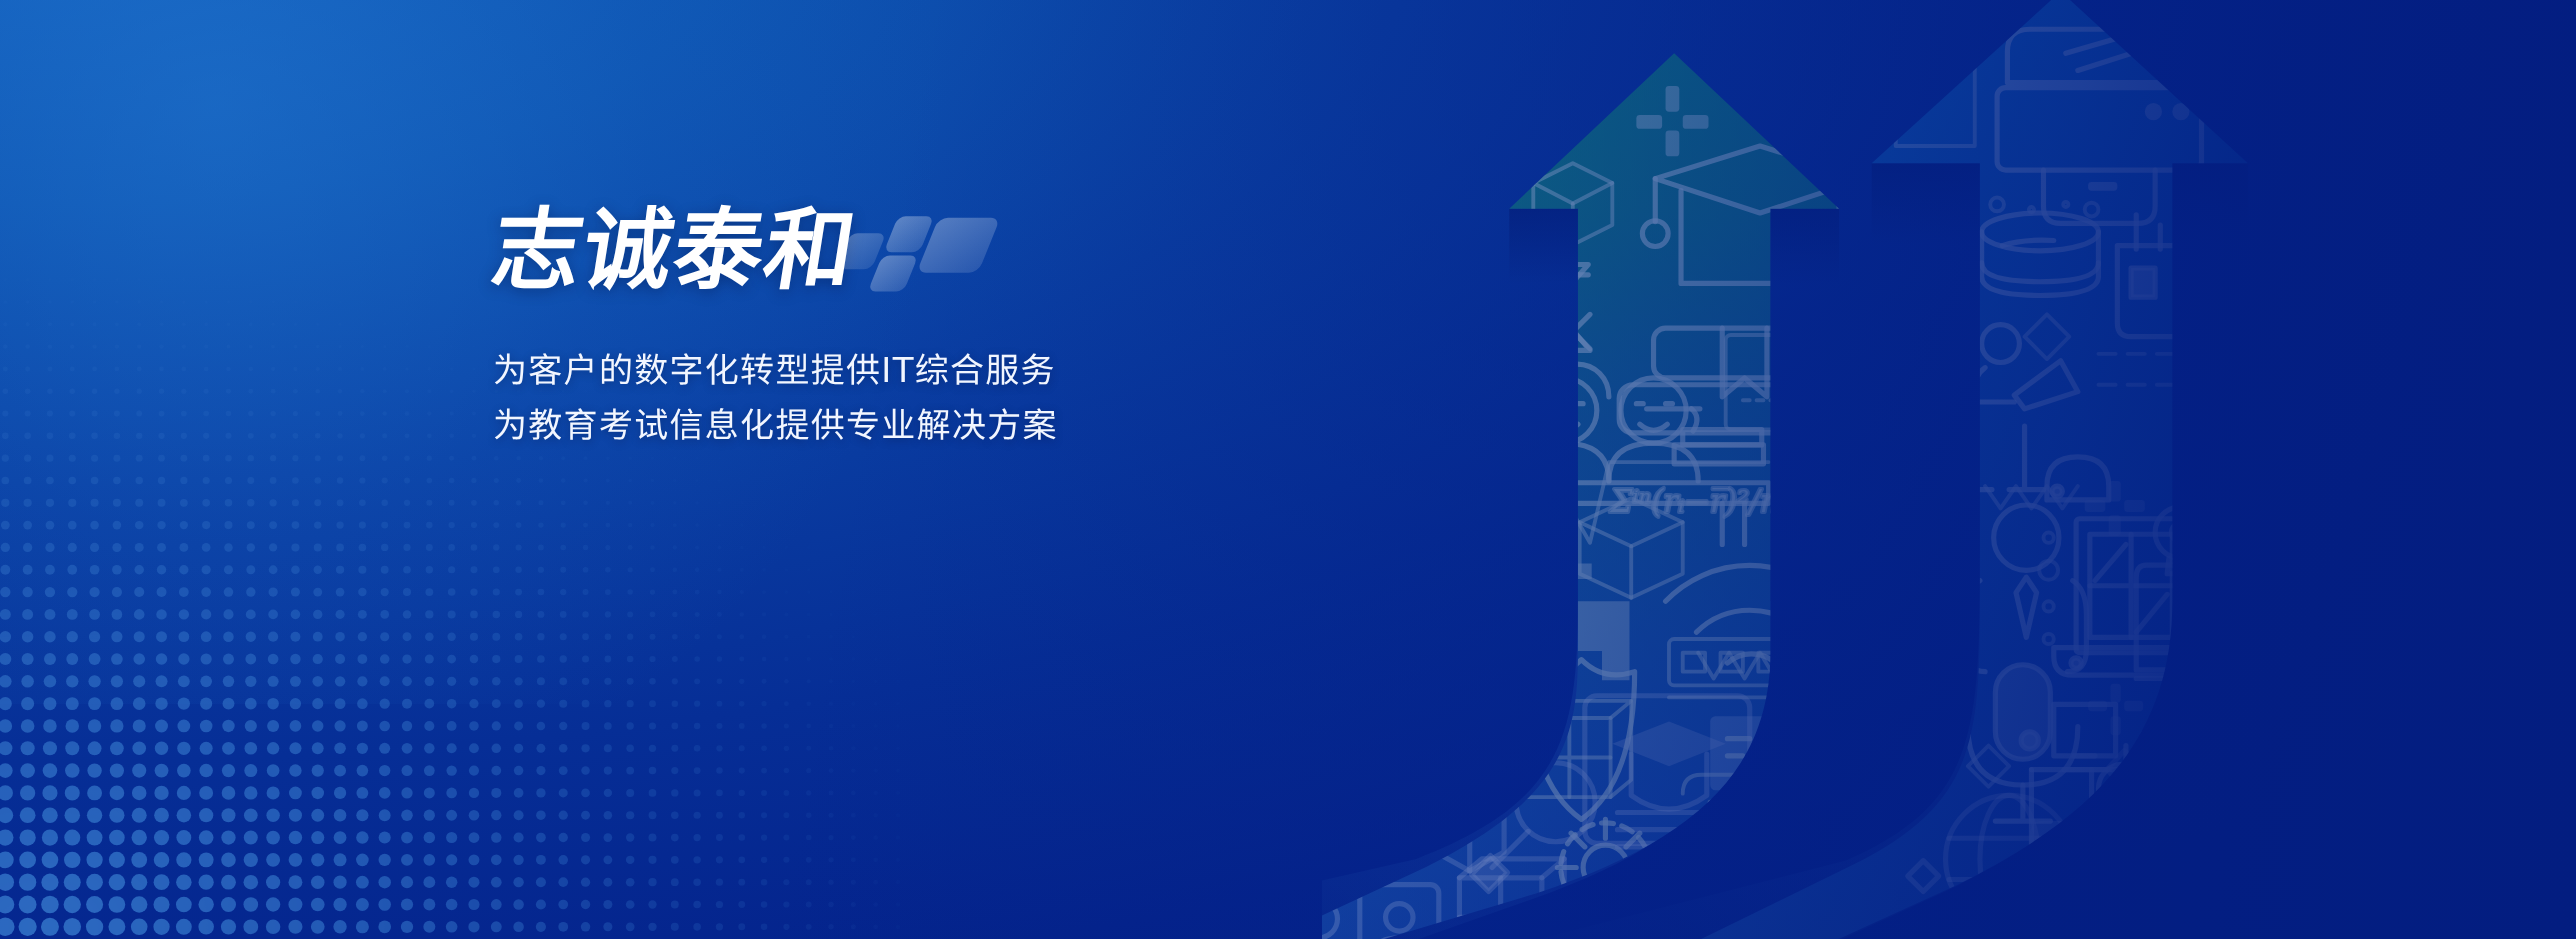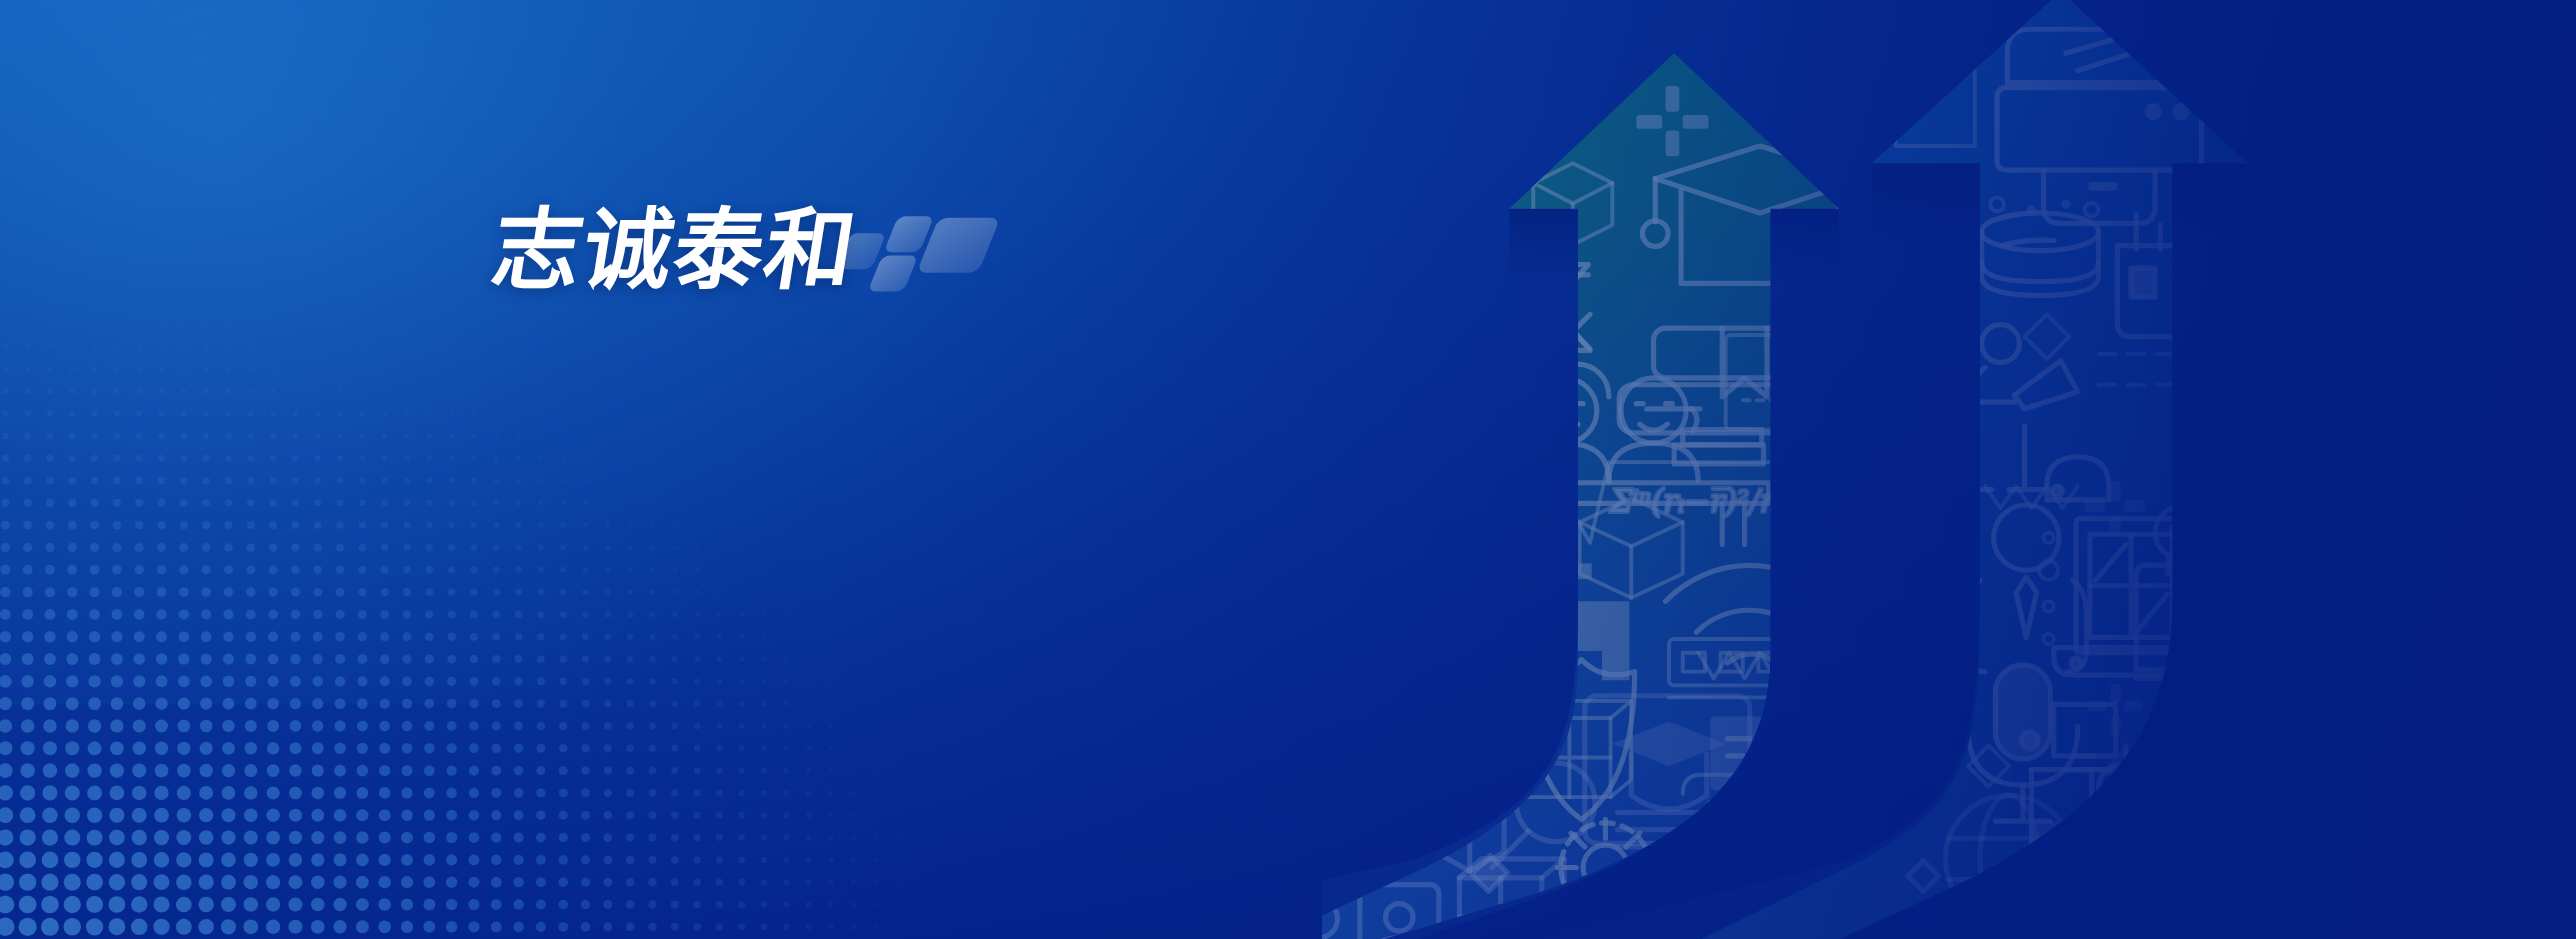--- a/index.html
+++ b/index.html
@@ -1916,18 +1916,20 @@
         <g transform="skewX(-22)">
           <rect x="22" y="26" width="42" height="42" rx="9" fill="url(#lm1)"></rect>
           <rect x="70" y="6" width="42" height="42" rx="9" fill="url(#lm2)"></rect>
           <rect x="70" y="52" width="42" height="42" rx="9" fill="url(#lm2)"></rect>
           <rect x="118" y="8" width="72" height="64" rx="11" fill="url(#lm3)"></rect>
         </g>
       </svg>
     </div>
 
     <div class="tagline">
+      <p>为客户的数字化转型提供IT综合服务</p>
+      <p>为教育考试信息化提供专业解决方案</p>
     </div>
 
   </div>
 
 </div>
 
 
 </body></html>

